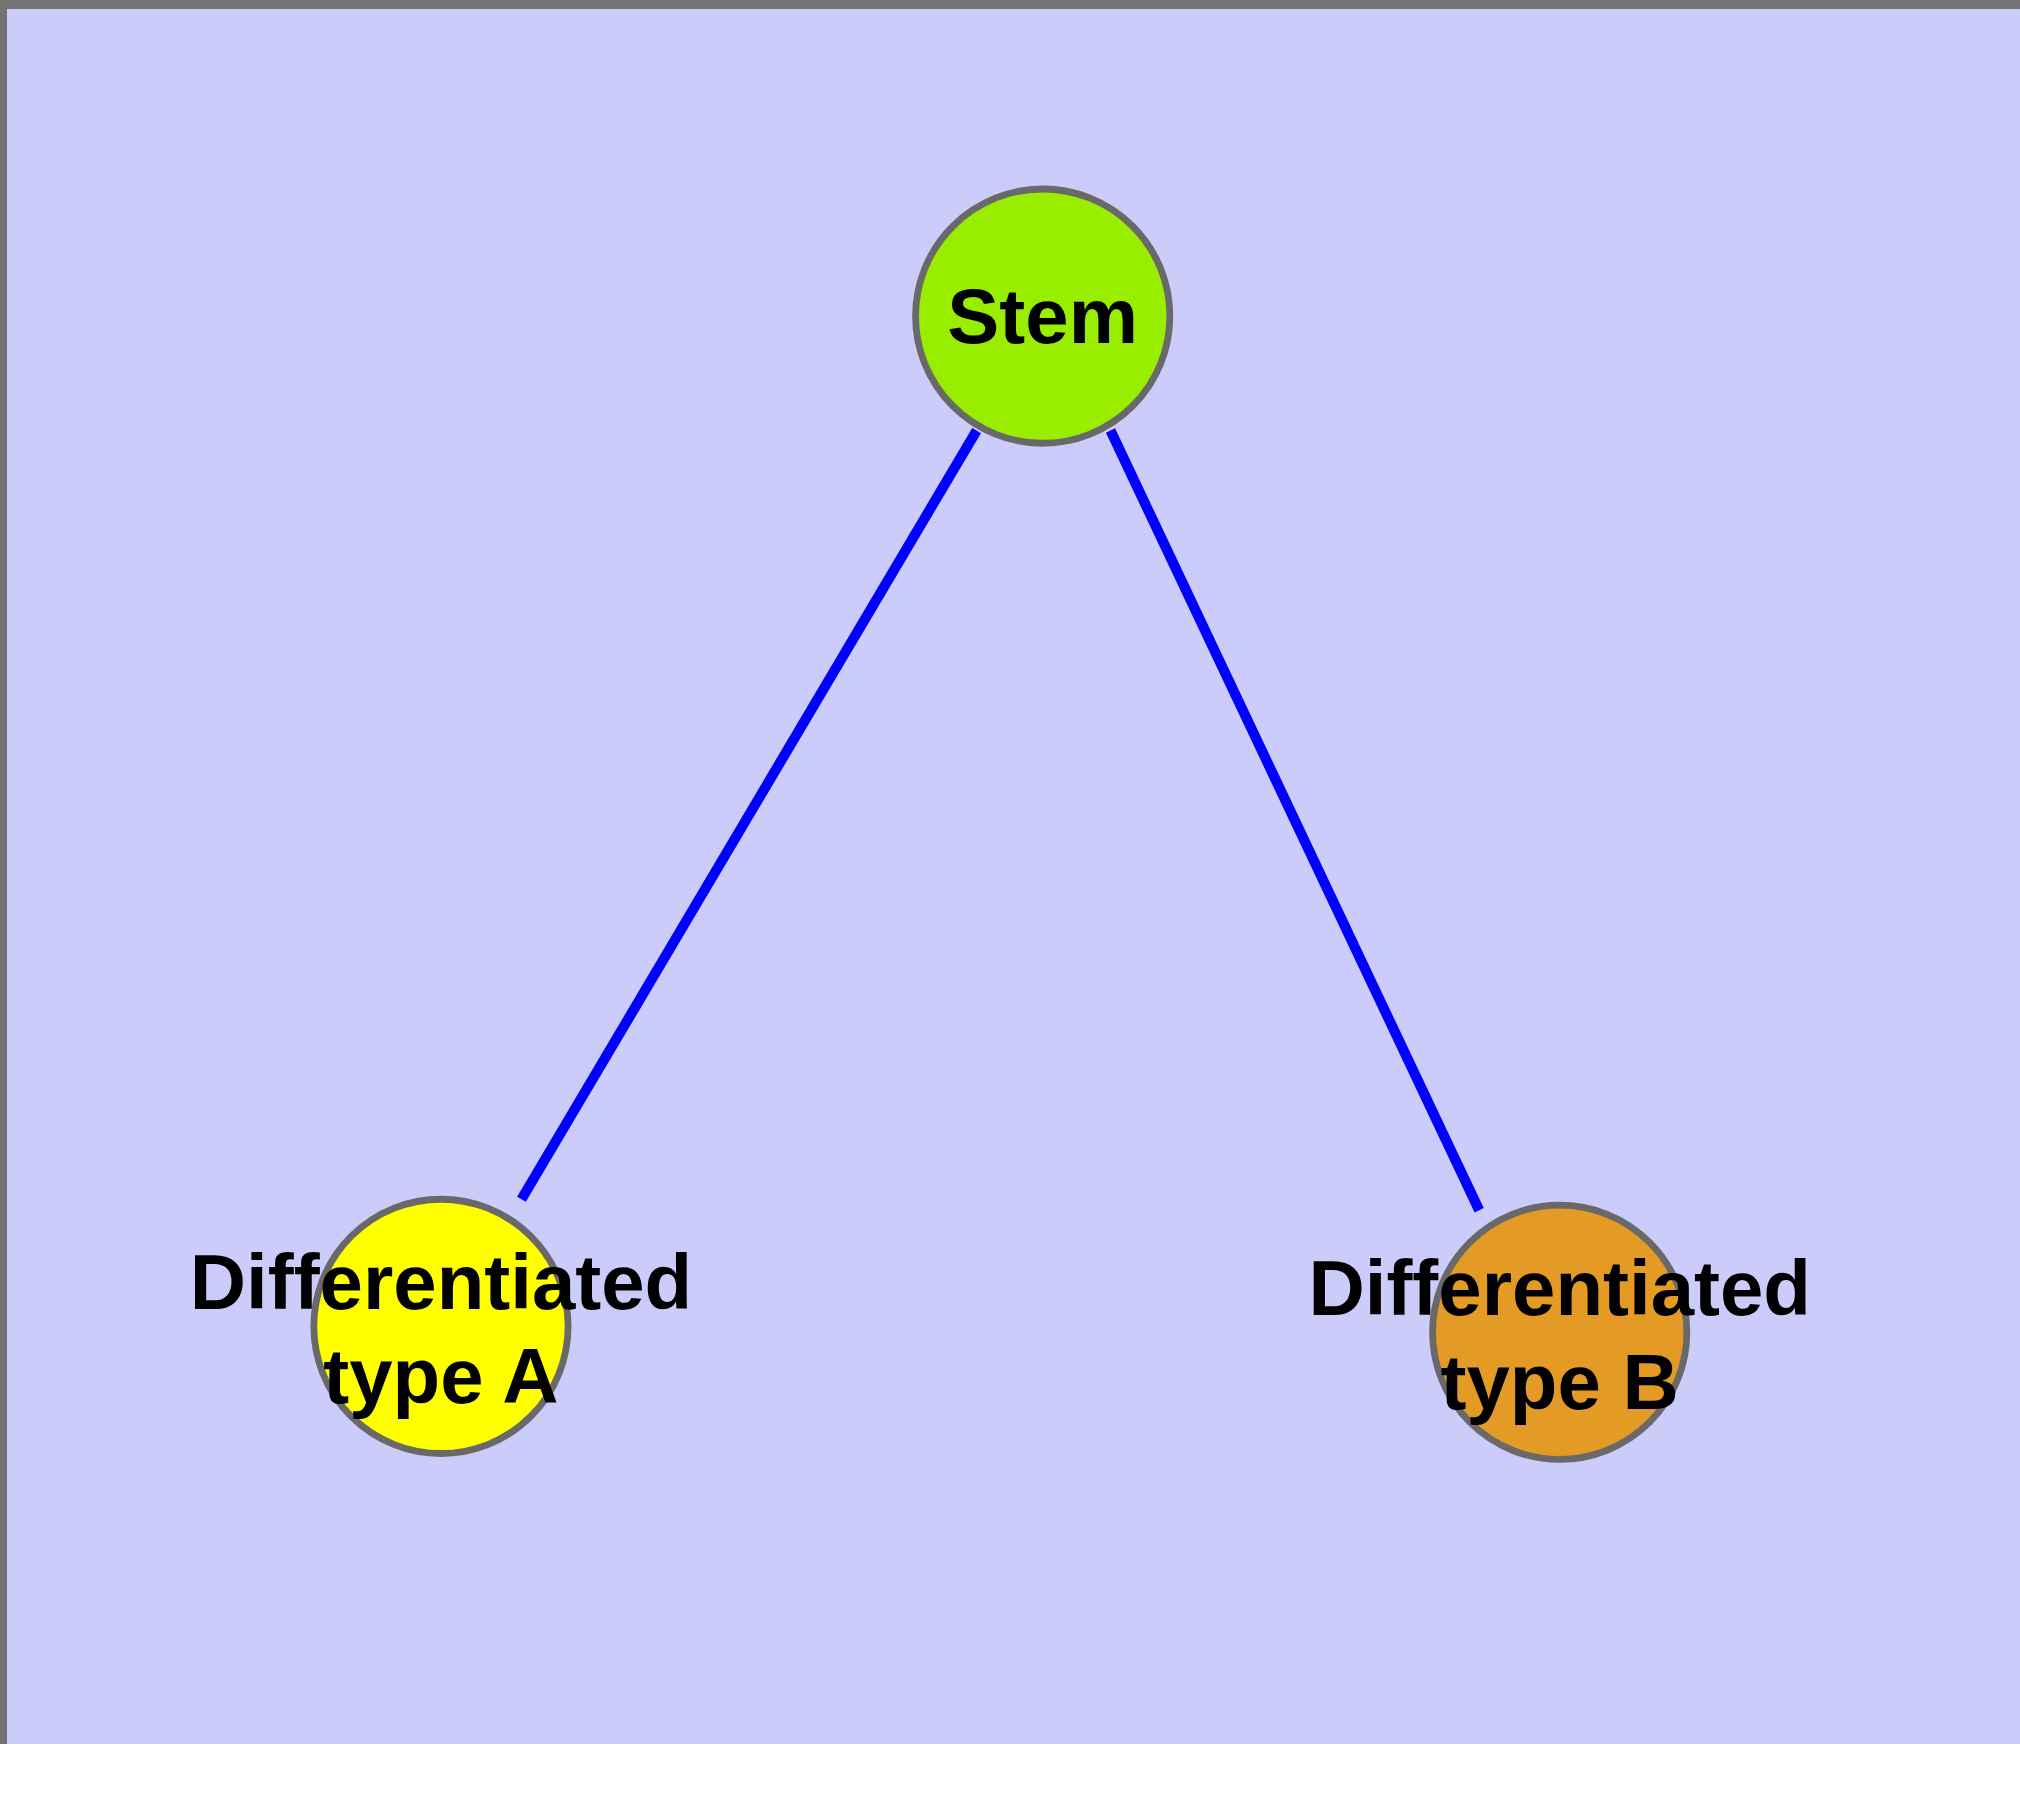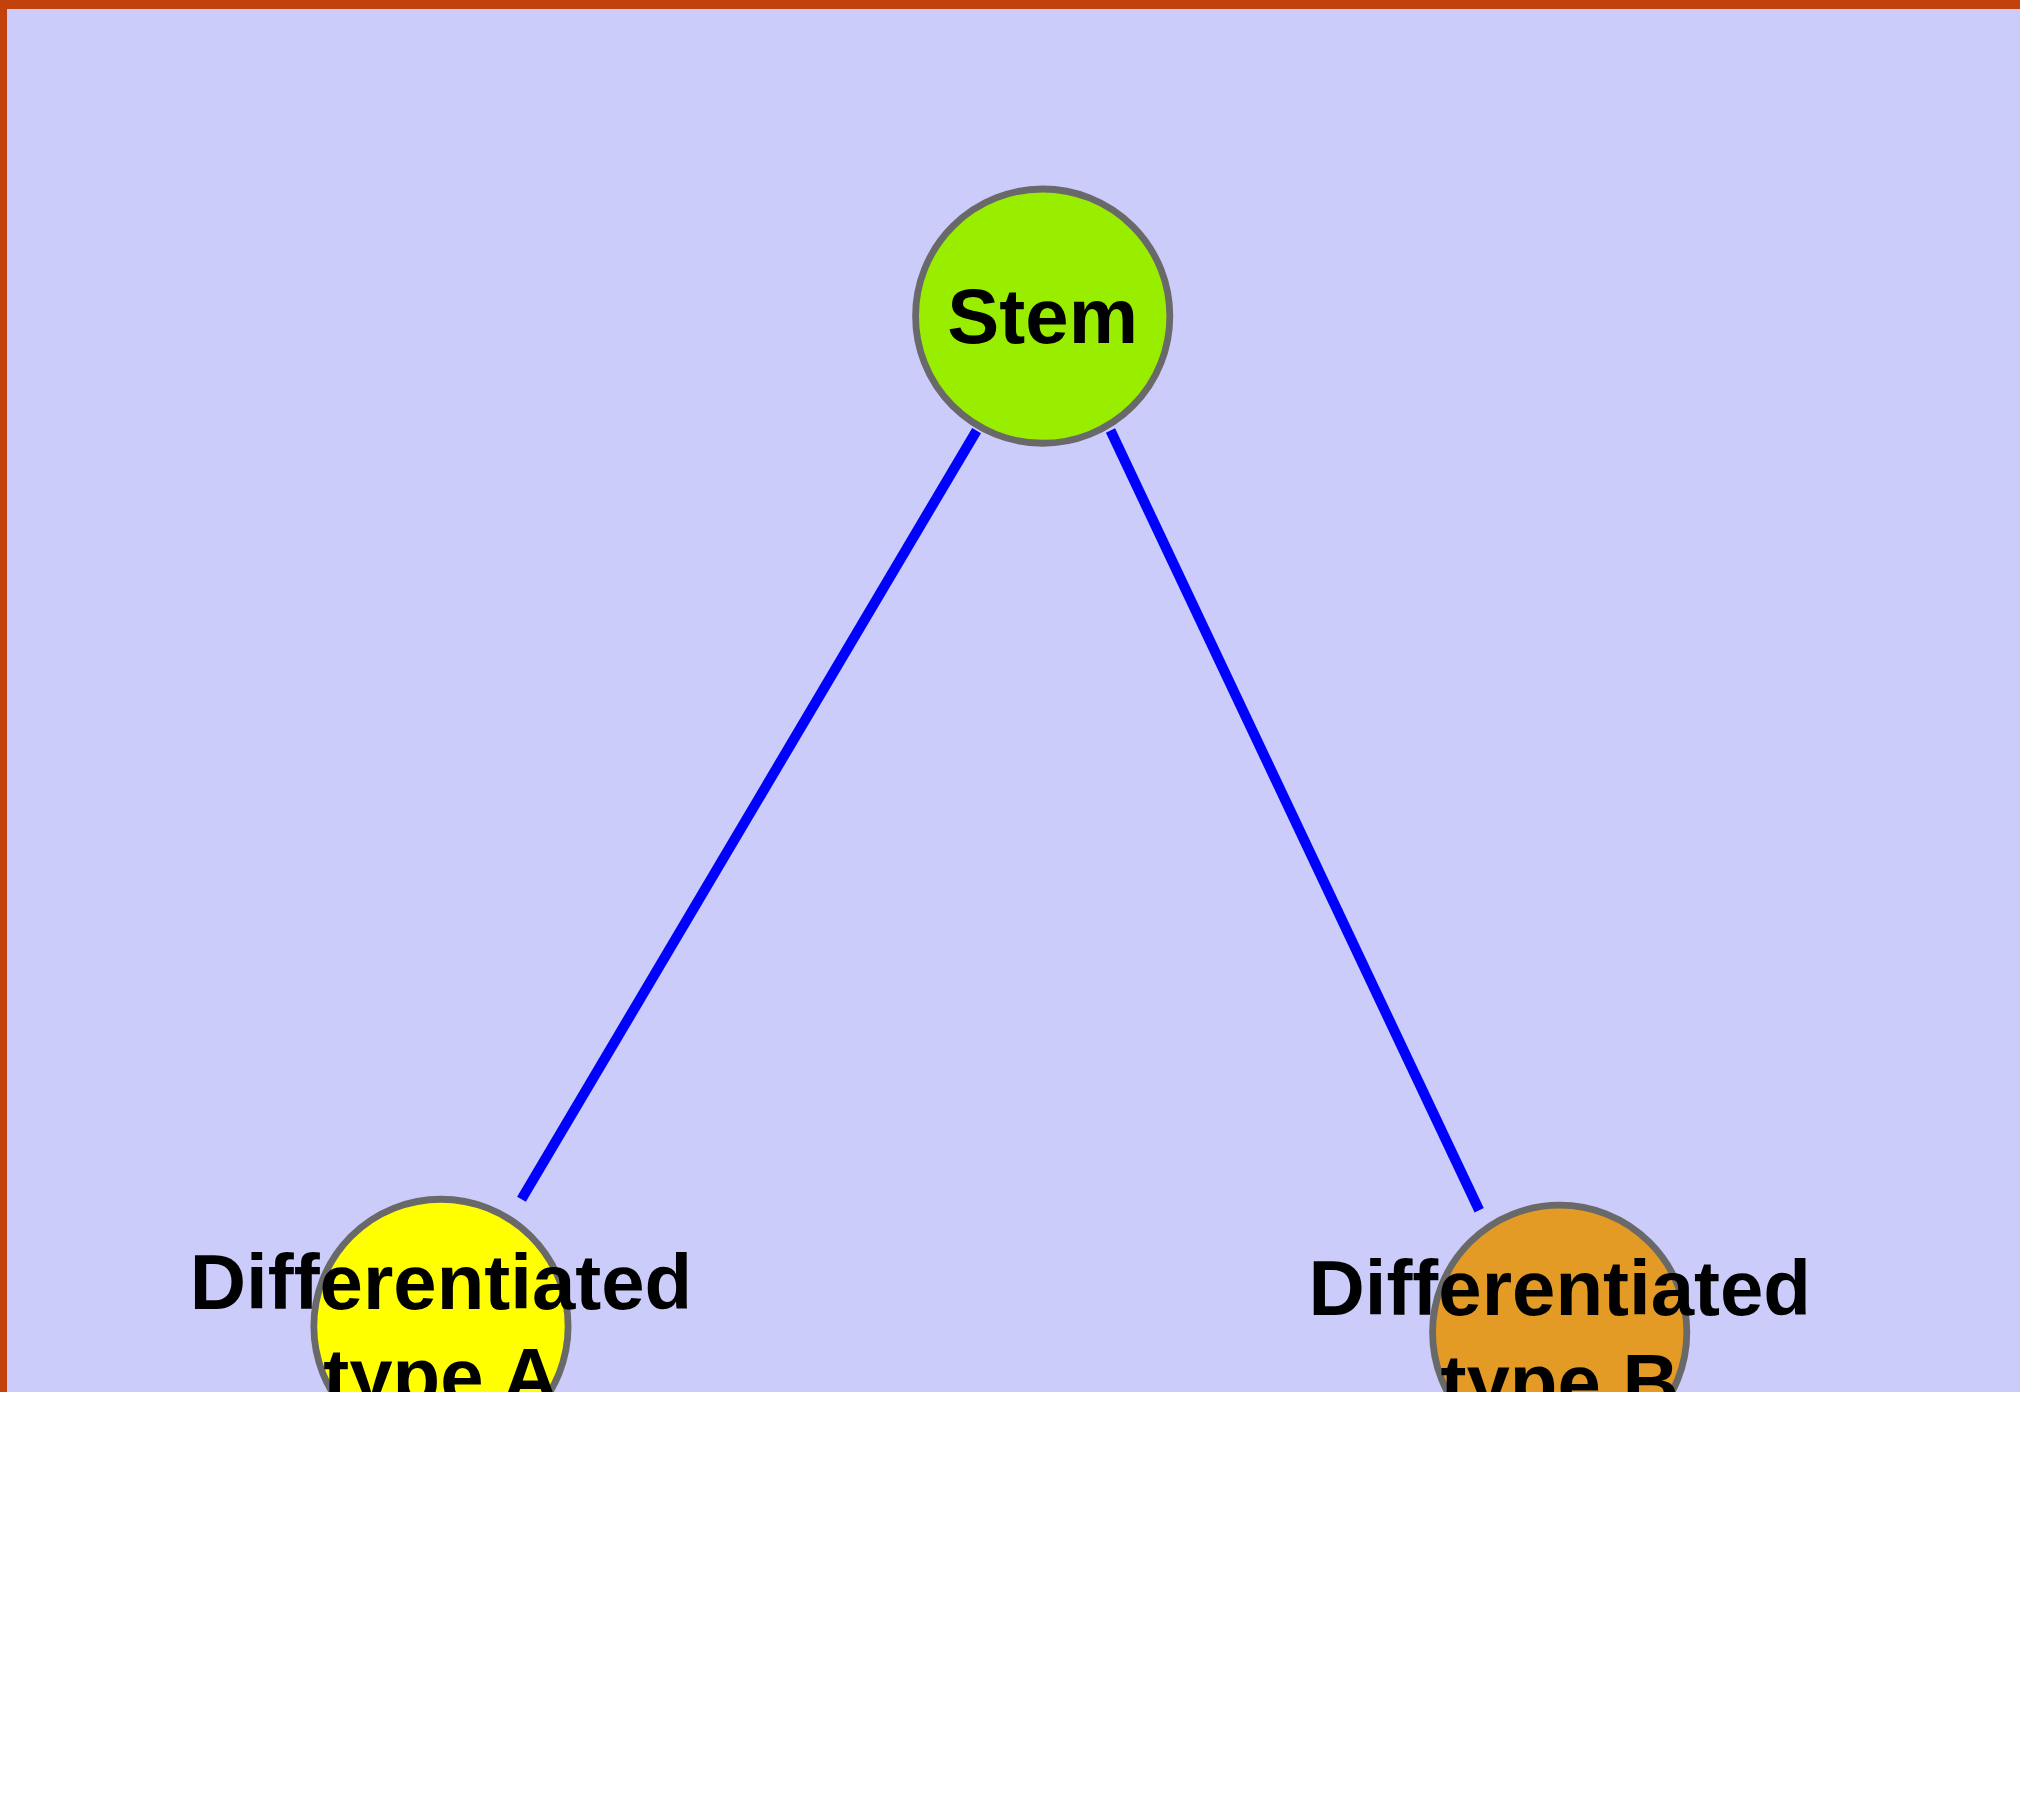--- a/index.html
+++ b/index.html
@@ -3,22 +3,22 @@
 <meta charset="utf-8">
 <style>
   html, body {
     margin: 0;
     padding: 0;
     background: #ffffff;
   }
   #canvas {
     position: relative;
     width: 2021px;
-    height: 1392px;
-    background: #c2410c;
+    height: 1744px;
+    background: #737373;
     overflow: hidden;
     font-family: "Liberation Sans", sans-serif;
   }
   #plot-background {
     position: absolute;
     left: 6.8px;
     top: 8.5px;
     width: 2014px;
     height: 1804px;
     background: #ccccfa;

